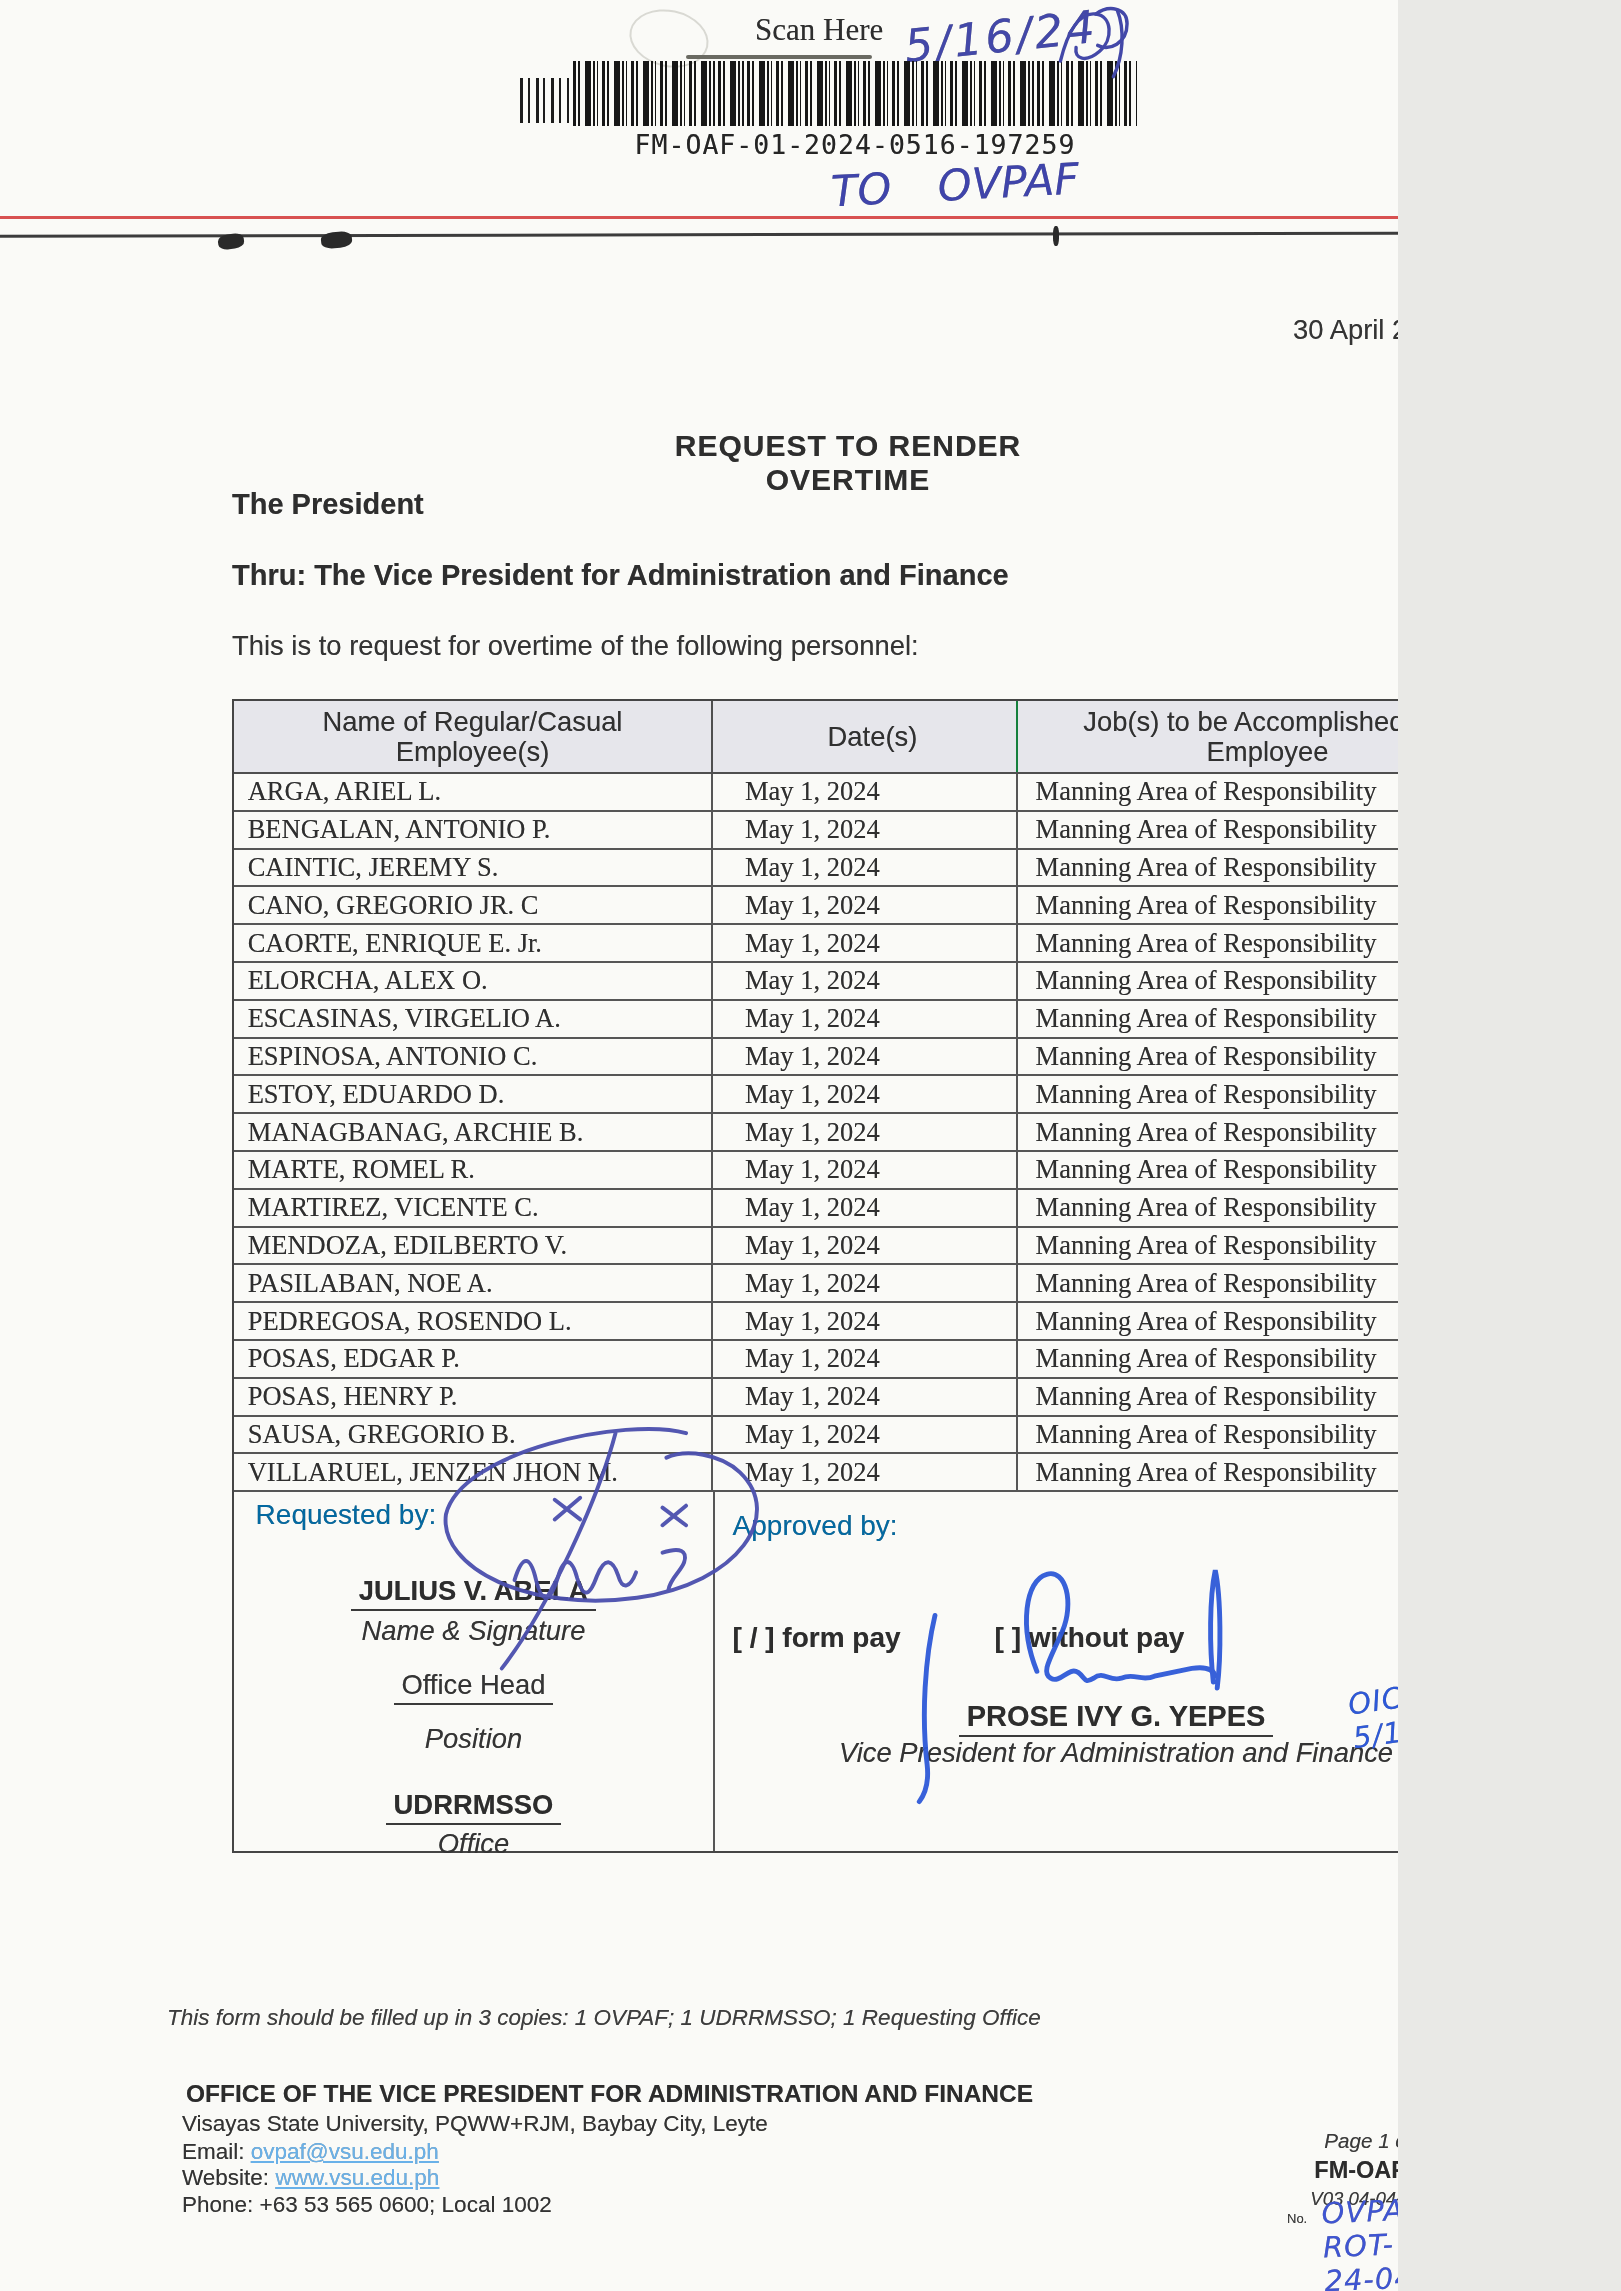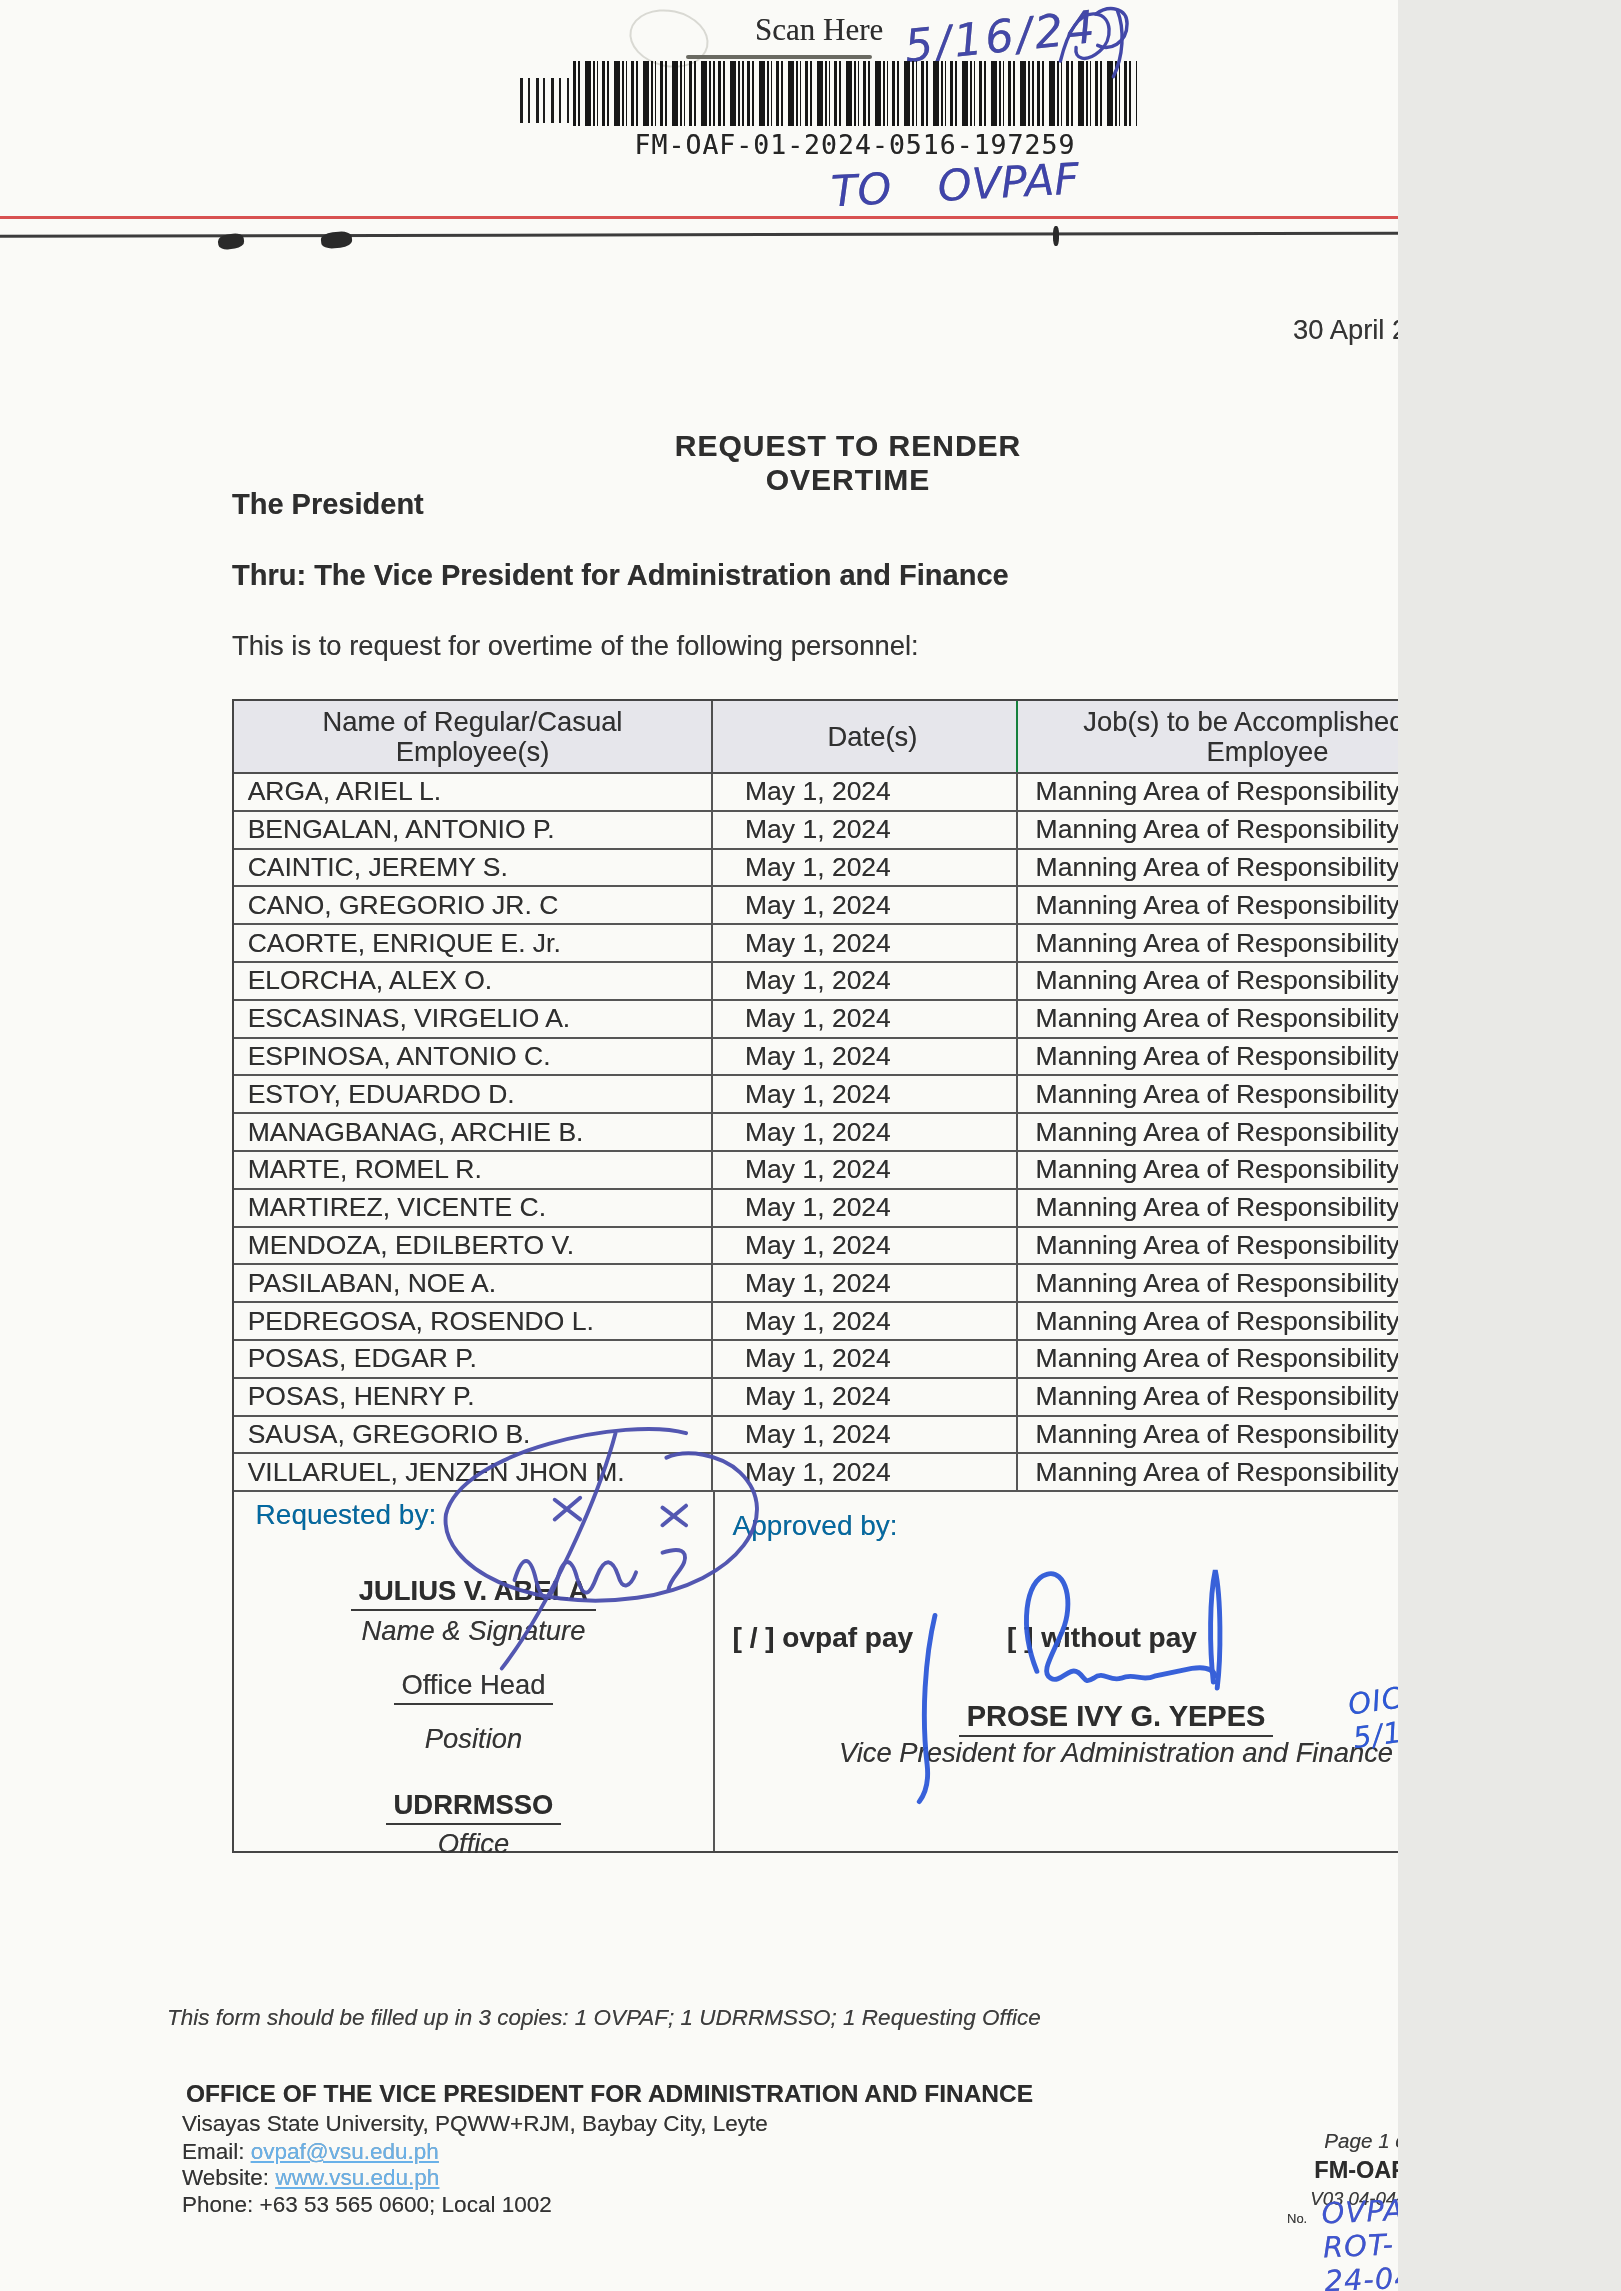--- a/index.html
+++ b/index.html
@@ -49,21 +49,21 @@
   .hc{box-sizing:border-box;display:flex;align-items:center;justify-content:center;
       text-align:center;font-size:27.4px;color:#303030;line-height:30px;}
   .h1{flex:0 0 479px;border-right:2px solid #4f4f4f;}
   .h1 span{width:333px;}
   .h2{flex:0 0 305px;border-right:2px solid #15803d;padding-left:16px;}
   .h3{flex:1 1 auto;}
   .h3 span{width:431px;}
   .tbody{flex:0 0 716px;display:flex;flex-direction:column;}
   .trow{flex:1 1 auto;display:flex;}
   .trow + .trow{border-top:2px solid #565656;}
-  .c{box-sizing:border-box;display:flex;align-items:center;font-size:26.5px;color:#2f2f2f;}
+  .c{box-sizing:border-box;display:flex;align-items:center;font-size:26.5px;color:#2f2f2f;font-family:Liberation Serif, serif;}
   .c.name{flex:0 0 479px;border-right:2px solid #565656;padding-left:13.7px;}
   .c.date{flex:0 0 305px;border-right:2px solid #565656;padding-left:32px;}
   .c.job{flex:1 1 auto;padding-left:17.6px;}
   .tfoot{flex:1 1 auto;display:flex;border-top:2px solid #565656;}
   .cellA{flex:0 0 479px;border-right:2px solid #565656;position:relative;}
   .cellB{flex:1 1 auto;position:relative;}
   .line{position:absolute;left:0;right:0;text-align:center;font-size:27.4px;}
   .bold{font-weight:bold;color:#2d2d2d;}
   .ital{font-style:italic;}
   .ul{display:inline-block;border-bottom:2.9px solid #3a3a3a;padding:0 7.8px 2px;}
@@ -247,21 +247,21 @@
         <div class="line ital" style="top:123px;">Name &amp; Signature</div>
         <div class="line" style="top:177px;"><span class="ul">Office Head</span></div>
         <div class="line ital" style="top:231px;">Position</div>
         <div class="line bold" style="top:297px;"><span class="ul">UDRRMSSO</span></div>
         <div class="line ital" style="top:336px;">Office</div>
       </div>
 
       <div class="cellB">
         <div class="sec-label" style="left:17.6px;top:17.6px;">Approved by:</div>
         <div class="paypair">
-          <span>[ / ] ovpaf pay</span><span class="gap"></span><span>[  ] without pay</span>
+          <span>[ / ] form pay</span><span class="gap"></span><span>[  ] without pay</span>
         </div>
         <div class="line bold" style="top:208px;font-size:29px;"><span class="ul">PROSE IVY G. YEPES</span></div>
         <div class="line ital" style="top:245px;">Vice President for Administration and Finance</div>
         <div class="hw oic-note">OIC 5/16/24</div>
       </div>
 
     </div>
   </div>
 
   <svg class="sig-overlay" width="1621" height="2292" viewBox="0 0 1654 2338">

